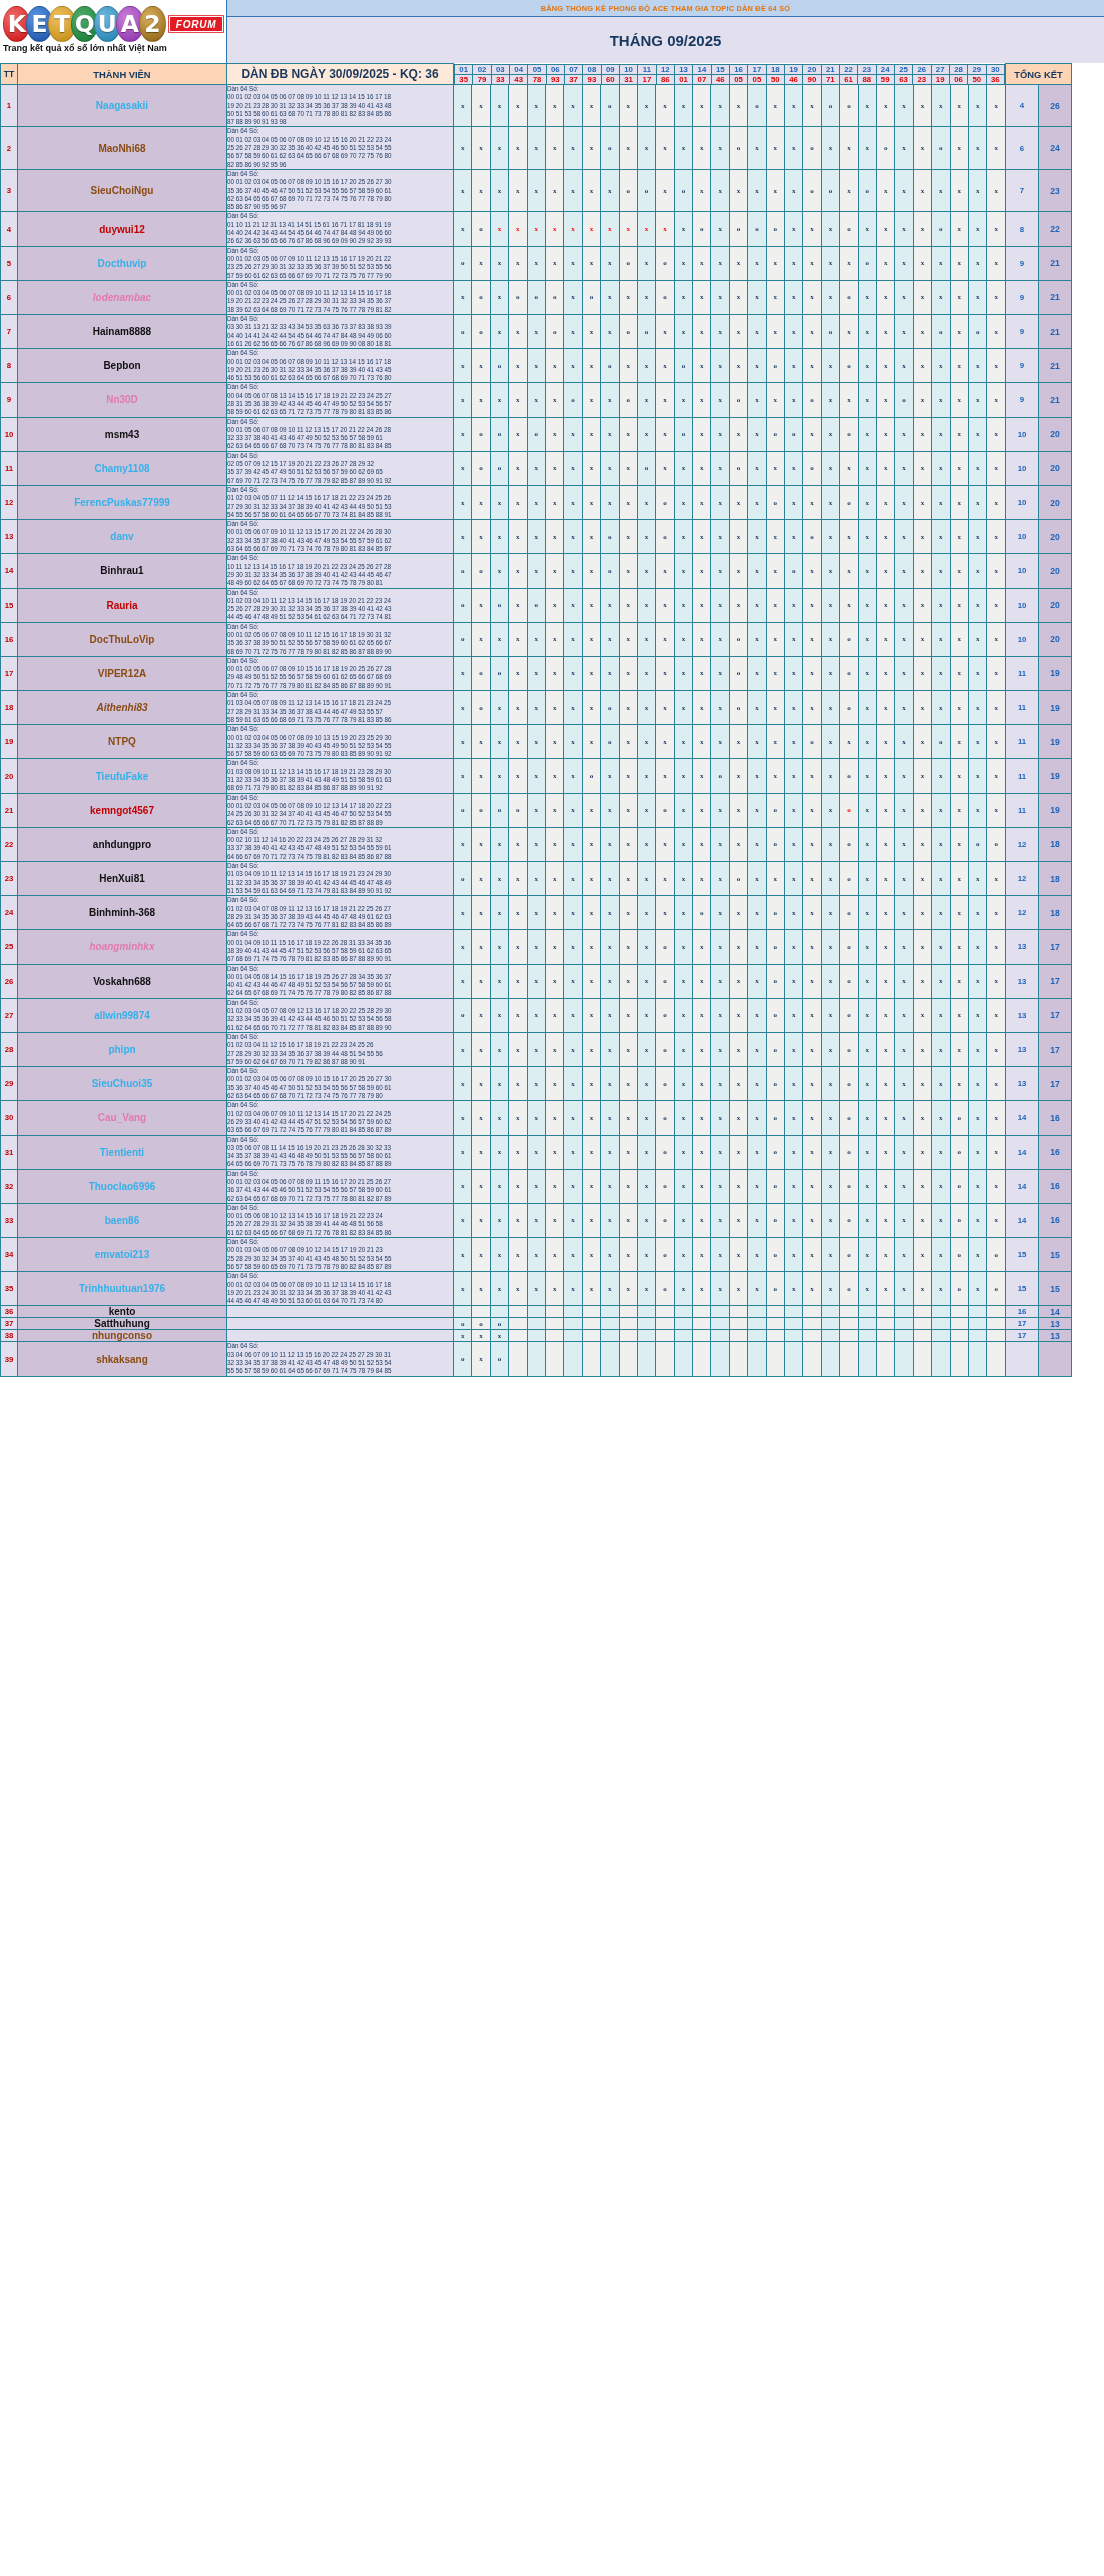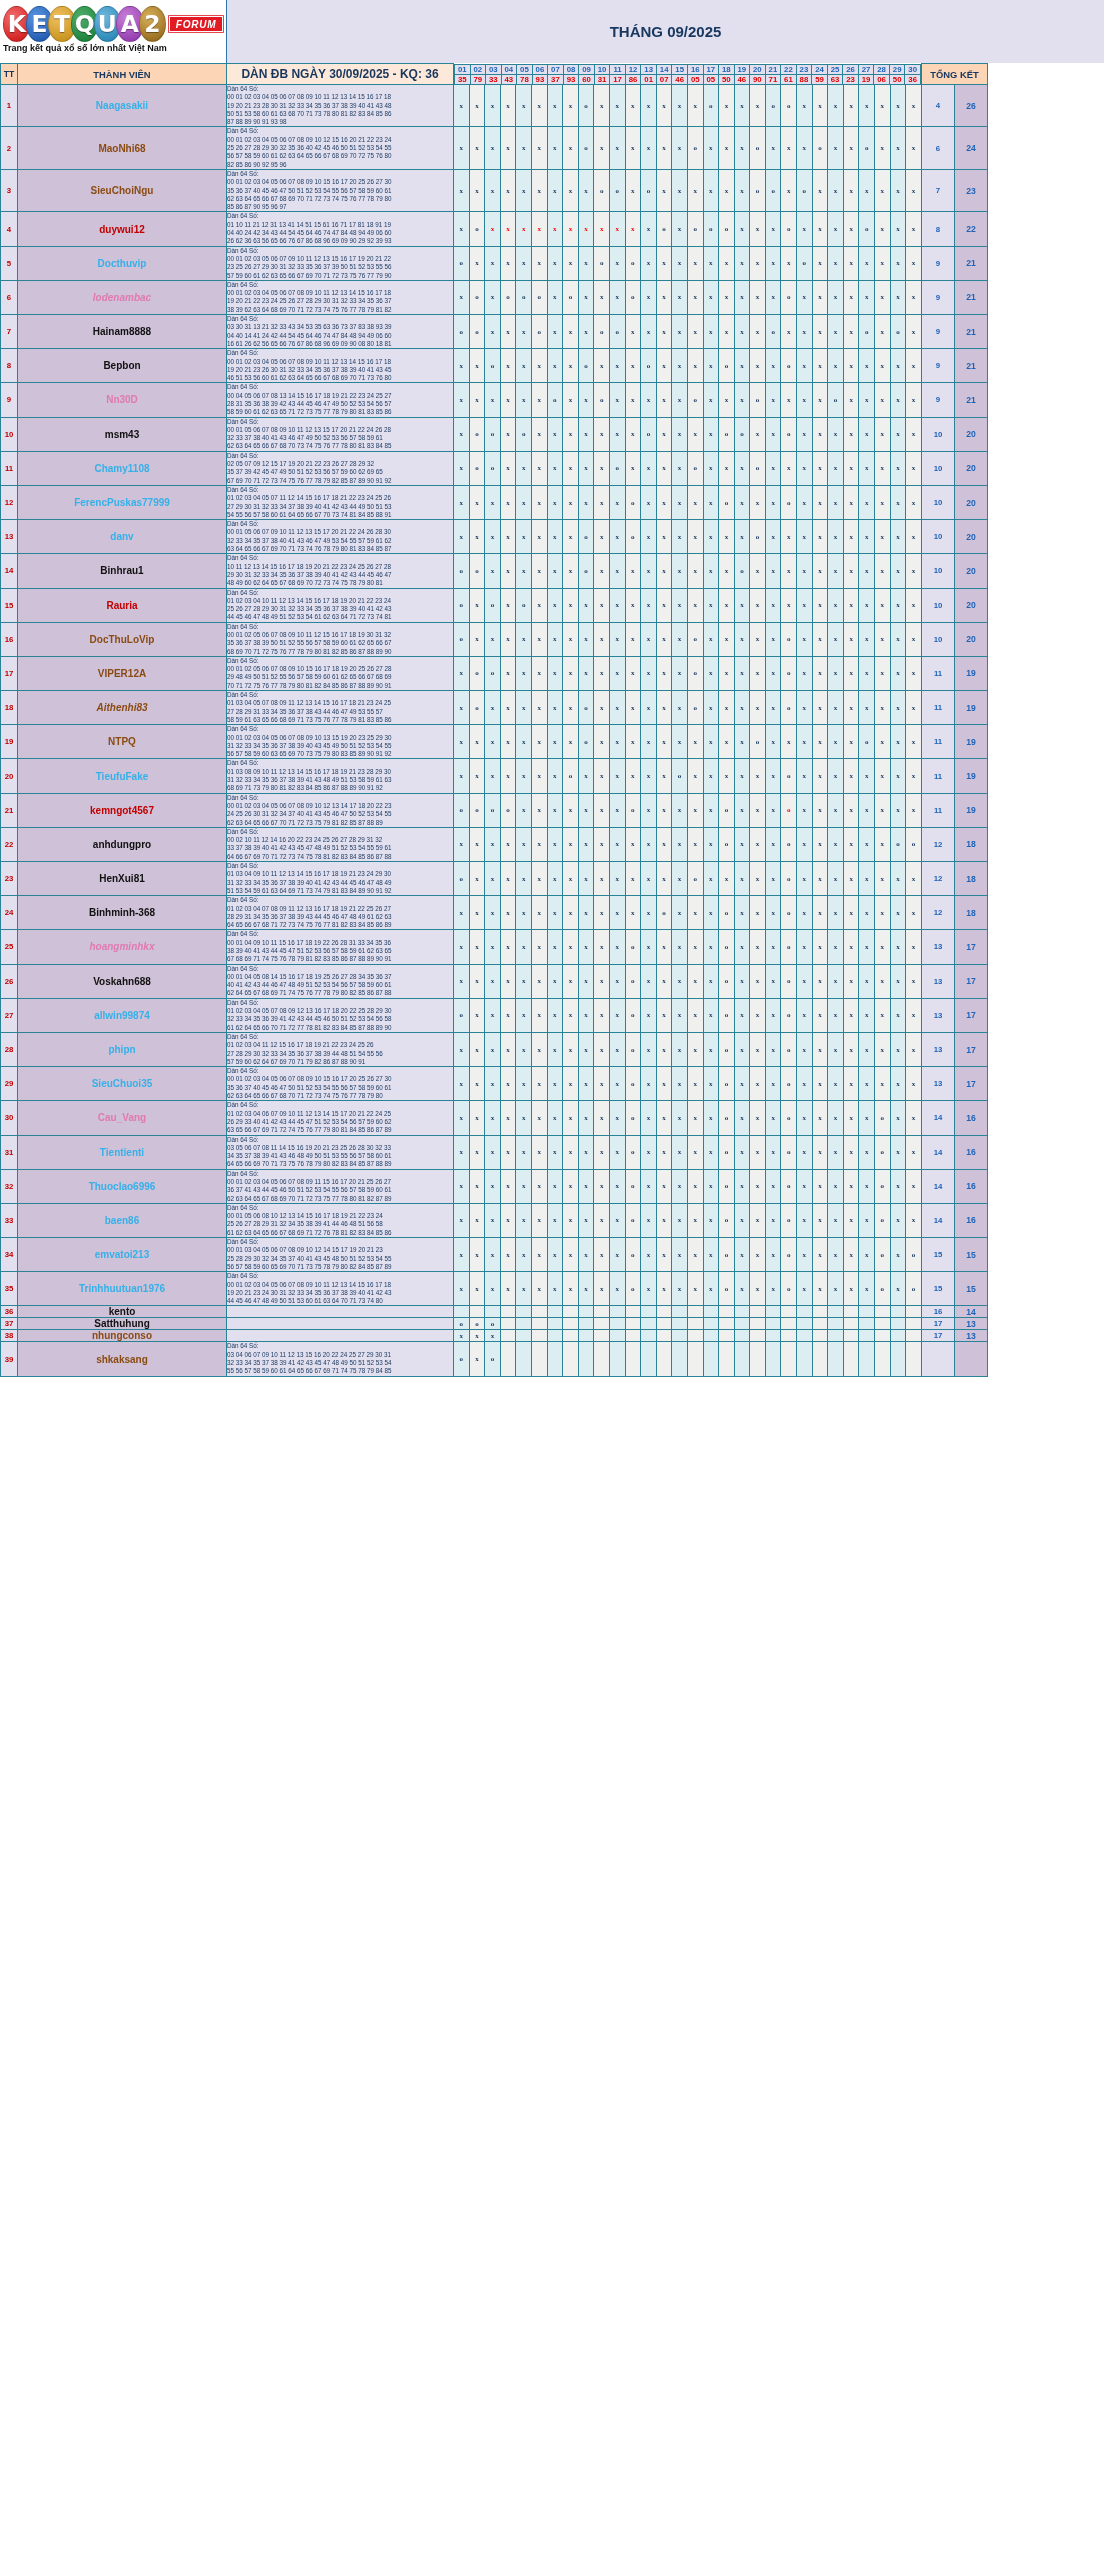--- a/index.html
+++ b/index.html
@@ -56,21 +56,21 @@
     letter-spacing:0.2px;
   }
   .titlebar-main {
     flex:1; background:#e2dfee;
     display:flex; align-items:center; justify-content:center;
     color:#17375e; font-size:15px; font-weight:bold;
   }
 
   
   table.grid {
-    border-collapse:collapse; width:988px;
+    border-collapse:collapse; width:1072px;
     table-layout:fixed;
   }
   table.grid td, table.grid th {
     border:0.8px solid #2a8296;
     padding:0;
     vertical-align:middle;
   }
   thead th {
     background:#fbd5b5; color:#17375e;
     font-size:8.6px; font-weight:bold; text-align:center;
@@ -141,20 +141,21 @@
         <span class="ball b3">T</span>
         <span class="ball b4">Q</span>
         <span class="ball b5">U</span>
         <span class="ball b6">A</span>
         <span class="ball b7">2</span>
         <span class="forum-tag">FORUM</span>
       </div>
       <div class="logo-sub">Trang kết quả xổ số lớn nhất Việt Nam</div>
     </div>
     <div class="titlebar">
+      <div class="titlebar-top">BẢNG THỐNG KÊ PHONG ĐỘ ACE THAM GIA TOPIC DÀN ĐỀ 64 SỐ</div>
       <div class="titlebar-main">THÁNG 09/2025</div>
     </div>
   </div>
 
   <table class="grid">
     <thead>
       <tr>
         <th class="hdr-tt" rowspan="2">TT</th>
         <th class="hdr-member" rowspan="2">THÀNH VIÊN</th>
         <th class="hdr-dan" rowspan="2">DÀN ĐB NGÀY 30/09/2025 - KQ: 36</th>

